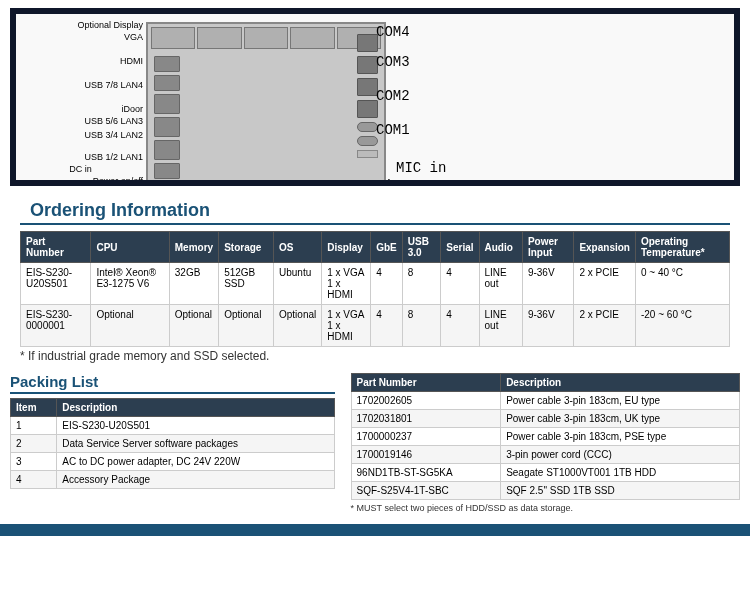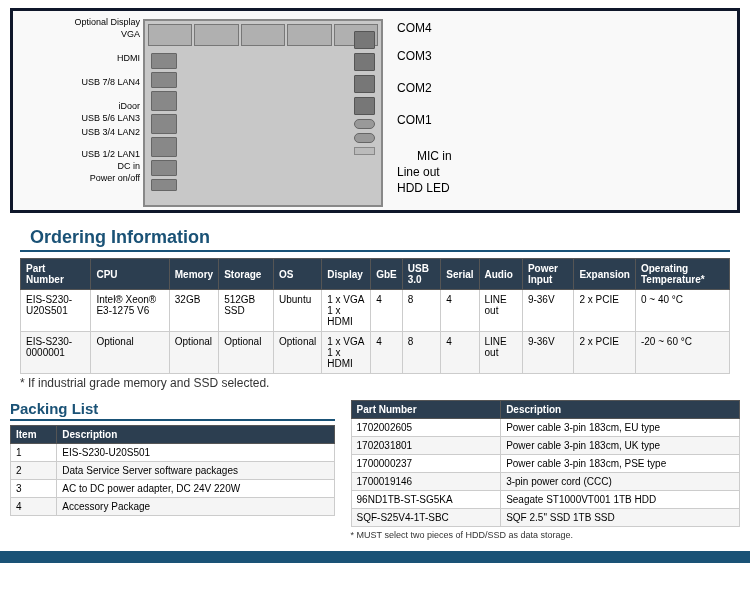--- a/index.html
+++ b/index.html
@@ -108,23 +108,23 @@
       align-items: center;
       background: #1a5276;
       margin: 8px 0 0 0;
       padding: 6px 12px;
       gap: 12px;
     }
 
     .diagram-wrapper {
       position: relative;
       width: 730px;
-      height: 205px;
+      height: 178px;
       margin: 8px 10px;
-      border: 3px solid #0f172a;
+      border: 6px solid #0f172a;
       background: #f9f9f9;
       overflow: hidden;
     }
 
     
     .case-graphic {
       position: absolute;
       left: 130px;
       top: 8px;
       width: 240px;
@@ -140,21 +140,21 @@
 
   <div style="position:absolute; left:2px; top:6px; font-size:9px; text-align:right; width:125px;">
     <div style="margin-bottom:2px;">Optional Display</div>
     <div style="margin-bottom:14px;">VGA</div>
     <div style="margin-bottom:14px;">HDMI</div>
     <div style="margin-bottom:14px;">USB 7/8 LAN4</div>
     <div style="margin-bottom:2px;">iDoor</div>
     <div style="margin-bottom:4px;">USB 5/6 LAN3</div>
     <div style="margin-bottom:12px;">USB 3/4 LAN2</div>
     <div style="margin-bottom:2px;">USB 1/2 LAN1</div>
-    <div style="margin-bottom:2px;">DC in</div>
+    <div style="margin-bottom:2px;text-align:center;">DC in</div>
     <div>Power on/off</div>
   </div>
 
   <div class="case-graphic">
 
     <div style="display:flex; gap:2px; padding:3px; height:28px;">
       <div style="background:#b0b0b0; border:1px solid #777; flex:1;"></div>
       <div style="background:#b0b0b0; border:1px solid #777; flex:1;"></div>
       <div style="background:#b0b0b0; border:1px solid #777; flex:1;"></div>
       <div style="background:#b0b0b0; border:1px solid #777; flex:1;"></div>
@@ -175,21 +175,21 @@
       <div style="background:#777; border:1px solid #555; height:18px; border-radius:1px;"></div>
       <div style="background:#777; border:1px solid #555; height:18px; border-radius:1px;"></div>
       <div style="background:#777; border:1px solid #555; height:18px; border-radius:1px;"></div>
       <div style="background:#777; border:1px solid #555; height:18px; border-radius:1px;"></div>
       <div style="background:#999; border:1px solid #666; height:10px; border-radius:8px;"></div>
       <div style="background:#999; border:1px solid #666; height:10px; border-radius:8px;"></div>
       <div style="background:#bbb; border:1px solid #888; height:8px;"></div>
     </div>
   </div>
 
-  <div style="position:absolute; left:384px; top:10px; font-size:12px; width:100px;">
+  <div style="position:absolute; left:360px; top:10px; font-size:14px; width:100px;font-family:Liberation Mono, monospace;">
     <div style="margin-bottom:14px;">COM4</div>
     <div style="margin-bottom:18px;">COM3</div>
     <div style="margin-bottom:18px;">COM2</div>
     <div style="margin-bottom:22px;">COM1</div>
     <div style="margin-bottom:2px;padding-left:20px;">MIC in</div>
     <div style="margin-bottom:2px;">Line out</div>
     <div>HDD LED</div>
   </div>
 </div>
 

